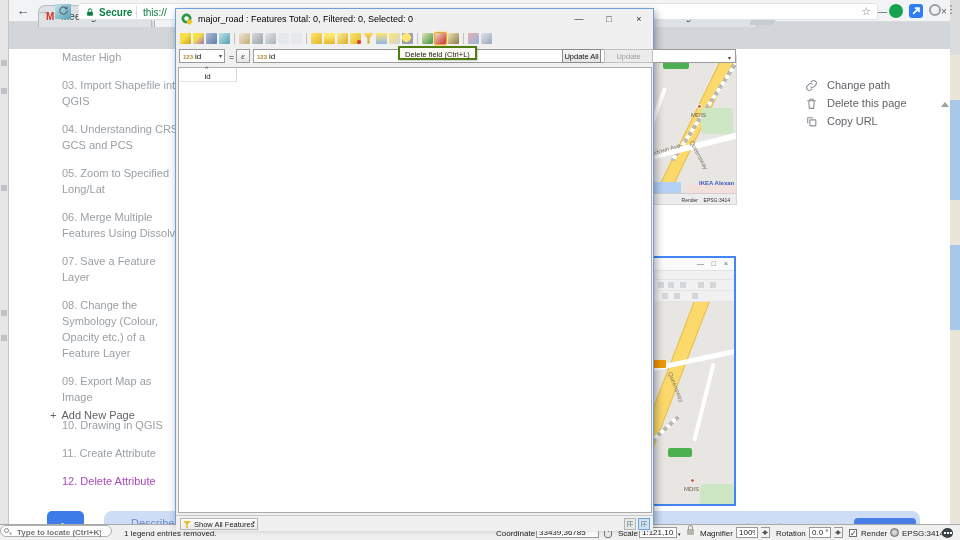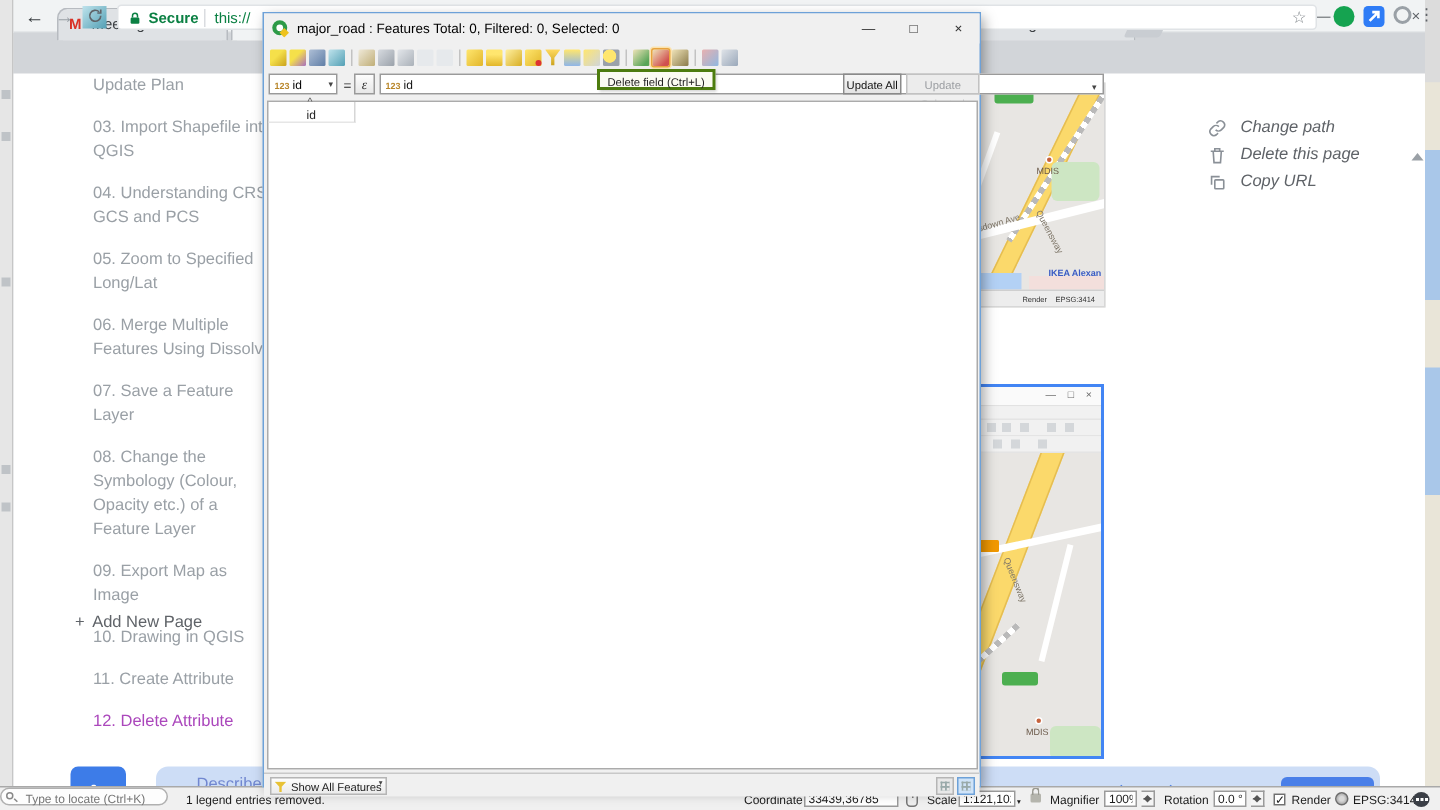--- a/index.html
+++ b/index.html
@@ -12,21 +12,21 @@
   .strip-mark{position:absolute;left:1px;width:6px;height:6px;background:#bfc3c7;}
   #qgis-logo-speck{left:0;top:0;width:7px;height:12px;background:#3aa34a;border-radius:0 3px 3px 0;}
   #qgis-right-sliver{left:950px;top:0;width:10px;height:524px;background:#e9e5d8;}
   #qgis-right-sliver .blk{position:absolute;left:0;width:10px;}
 
   
   #qgis-statusbar{left:0;top:524px;width:960px;height:16px;background:#f0f0f0;border-top:1px solid #a9a9a9;font-size:8px;color:#1c1c1c;}
   #qgis-statusbar .lbl{position:absolute;top:4px;color:#1c1c1c;}
   .sb-input{position:absolute;background:#fff;border:1px solid #9a9a9a;font-size:8px;color:#1c1c1c;padding:0 2px;height:11px;top:2px;}
   #locate-box{left:2px;top:2px;width:112px;height:12px;border:1px solid #b0b0b0;border-radius:6px;background:#fdfdfd;}
-  #locate-box input{border:0;background:transparent;font-size:8px;width:88px;margin-left:14px;margin-top:1px;color:#555;outline:none;}
+  #locate-box input{border:0;background:transparent;font-size:8px;width:88px;margin-left:14px;margin-top:1px;color:#555;outline:none;font-weight:bold;}
   .mag-glass{position:absolute;left:4px;top:3px;width:5px;height:5px;border:1px solid #888;border-radius:50%;}
   .mag-glass::after{content:"";position:absolute;left:4px;top:4px;width:3px;height:1px;background:#888;transform:rotate(45deg);}
   .spin{position:absolute;width:9px;height:11px;top:2px;border:1px solid #9a9a9a;border-left:0;background:#f4f4f4;}
   .spin i{position:absolute;left:1px;width:0;height:0;border-left:3px solid transparent;border-right:3px solid transparent;}
   .spin .up{top:2px;border-bottom:3px solid #555;}
   .spin .dn{bottom:2px;border-top:3px solid #555;}
   .cbx{position:absolute;width:8px;height:8px;border:1px solid #707070;background:#fff;top:4px;font-size:8px;line-height:7px;color:#222;text-align:center;}
   .globe{position:absolute;top:3px;width:9px;height:9px;border:1px solid #6d6d6d;border-radius:50%;background:radial-gradient(circle,#d8d8d8 30%,#8f8f8f);}
   .chatdot{position:absolute;top:3px;width:11px;height:10px;border-radius:50%;background:#3b3f46;}
   .chatdot::after{content:"";position:absolute;left:2px;top:4px;width:2px;height:2px;background:#fff;box-shadow:3px 0 #fff,6px 0 #fff;}
@@ -59,21 +59,21 @@
   
   #page{left:9px;top:49px;width:941px;height:475px;background:#fff;overflow:hidden;}
   #sidebar{position:absolute;left:53px;top:0;width:120px;}
   .sb-item{font-size:11px;line-height:16px;color:#9aa0a6;margin-bottom:12px;cursor:pointer;}
   .sb-item.active{color:#ab47bc;}
   #add-new{position:absolute;left:41px;top:360px;font-size:11px;color:#5f6368;}
   #add-new .plus{margin-right:5px;color:#5f6368;}
 
   .menu-item{position:absolute;left:796px;height:18px;font-size:11px;color:#5f6368;}
   .menu-item svg{position:absolute;left:0;top:1px;}
-  .menu-item .ml{position:absolute;left:22px;top:1px;white-space:nowrap;font-style:italic;}
+  .menu-item .ml{position:absolute;left:22px;top:1px;white-space:nowrap;}
 
   
   .mapshot{position:absolute;background:#e8e6e3;overflow:hidden;}
   #map1{left:391px;top:6px;width:337px;height:150px;border:1px solid #d7d7d7;}
   #map2{left:391px;top:207px;width:336px;height:250px;border:2px solid #4285f4;background:#fff;}
   .road-y{position:absolute;background:#fbd96b;border-left:1px solid #e5bd52;border-right:1px solid #e5bd52;}
   .road-w{position:absolute;background:#fff;}
   .rail{position:absolute;width:4px;background:repeating-linear-gradient(#b9b9b9 0 4px,#fff 4px 8px);}
   .park{position:absolute;background:#cde6c3;border-radius:4px;}
   .water{position:absolute;background:#b3d1f5;}
@@ -260,21 +260,21 @@
             <path d="M7 17 17 7M10 7h7v7"></path>
           </svg>
       </span>
       <span class="extico" style="left:920px;border:2px solid #9aa0a6;border-radius:50%;width:12px;height:12px" data-name="swirl-extension-icon"></span>
       <span class="navico" style="left:934px;font-size:11px" data-name="browser-menu-icon">⋮</span>
     </div>
   </div>
 
   <div class="abs" id="page" data-name="page-content">
     <div id="sidebar" data-name="sidebar-page-list">
-        <div class="sb-item" data-name="sidebar-item"><span data-name="sidebar-item-label">Update Plan</span></div>
+        <div class="sb-item" data-name="sidebar-item"><span data-name="sidebar-item-label">Master High</span></div>
         <div class="sb-item" data-name="sidebar-item"><span data-name="sidebar-item-label">03. Import Shapefile into QGIS</span></div>
         <div class="sb-item" data-name="sidebar-item"><span data-name="sidebar-item-label">04. Understanding CRS, GCS and PCS</span></div>
         <div class="sb-item" data-name="sidebar-item"><span data-name="sidebar-item-label">05. Zoom to Specified Long/Lat</span></div>
         <div class="sb-item" data-name="sidebar-item"><span data-name="sidebar-item-label">06. Merge Multiple Features Using Dissolve</span></div>
         <div class="sb-item" data-name="sidebar-item"><span data-name="sidebar-item-label">07. Save a Feature Layer</span></div>
         <div class="sb-item" data-name="sidebar-item"><span data-name="sidebar-item-label">08. Change the Symbology (Colour, Opacity etc.) of a Feature Layer</span></div>
         <div class="sb-item" data-name="sidebar-item"><span data-name="sidebar-item-label">09. Export Map as Image</span></div>
         <div class="sb-item" data-name="sidebar-item"><span data-name="sidebar-item-label">10. Drawing in QGIS</span></div>
         <div class="sb-item" data-name="sidebar-item"><span data-name="sidebar-item-label">11. Create Attribute</span></div>
         <div class="sb-item active" data-name="sidebar-item"><span data-name="sidebar-item-label">12. Delete Attribute</span></div>

